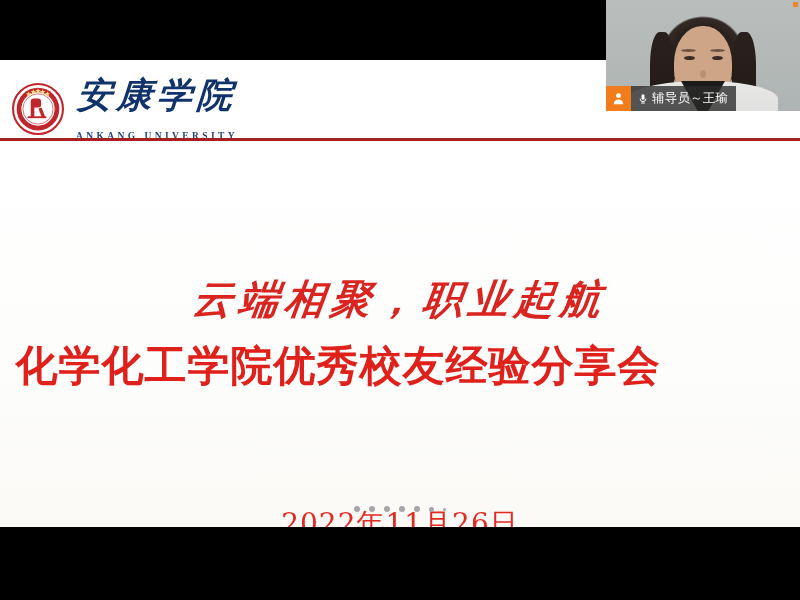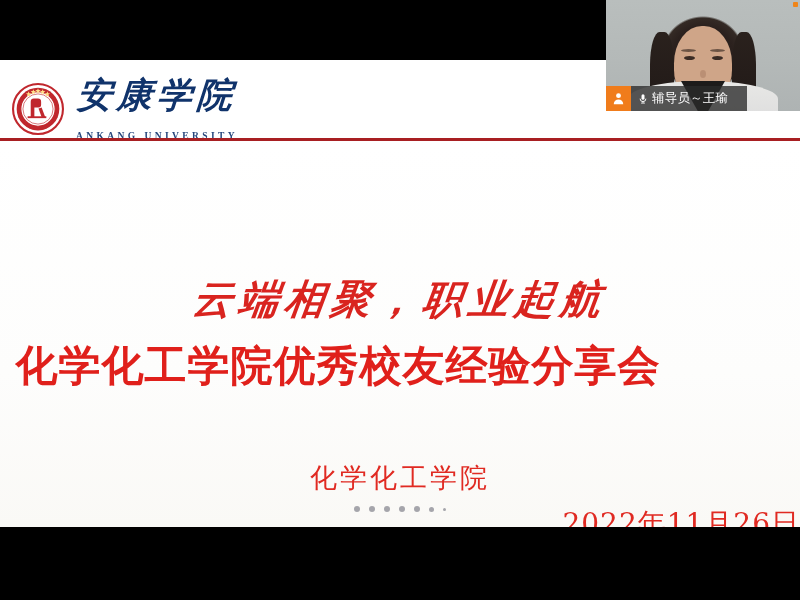--- a/index.html
+++ b/index.html
@@ -141,21 +141,21 @@
     letter-spacing: 3px;
     color: #e02a22;
     white-space: nowrap;
   }
 
   #subtitle-date {
     position: absolute;
     left: 0;
     top: 363px;
     width: 800px;
-    text-align: right;
+    text-align: center;
     font-family: "DejaVu Serif", "Liberation Serif", serif;
     font-size: 28px;
     font-weight: 500;
     letter-spacing: 1px;
     color: #e02a22;
     white-space: nowrap;
   }
 
   
   #slide-progress-dots {
@@ -324,21 +324,21 @@
     margin: 0 3px 0 6px;
     display: flex;
     align-items: center;
   }
   #participant-name {
     color: #ffffff;
     font-family: "DejaVu Sans", "Liberation Sans", sans-serif;
     font-size: 12.5px;
     letter-spacing: 0.2px;
     white-space: nowrap;
-    padding-right: 19px;
+    padding-right: 8px;
   }
 </style>
 </head>
 <body>
 
 <div id="meeting-stage">
 
   <div id="shared-slide">
 
     <div id="slide-header">
@@ -366,21 +366,20 @@
           <div id="logo-cn">安康学院</div>
           <div id="logo-en">ANKANG UNIVERSITY</div>
         </div>
       </div>
       <div id="header-rule"></div>
     </div>
 
     <div id="slide-body">
       <div id="title-line-1">云端相聚，职业起航</div>
       <div id="title-line-2">化学化工学院优秀校友经验分享会</div>
-      <div id="subtitle-org">化学化工学院</div>
       <div id="subtitle-date">2022年11月26日</div>
     </div>
 
     <div id="slide-progress-dots">
         <span class="dot" style="width: 6px; height: 6px;"></span>
         <span class="dot" style="width: 6px; height: 6px;"></span>
         <span class="dot" style="width: 6px; height: 6px;"></span>
         <span class="dot" style="width: 6px; height: 6px;"></span>
         <span class="dot" style="width: 6px; height: 6px;"></span>
         <span class="dot" style="width: 5px; height: 5px;"></span>

